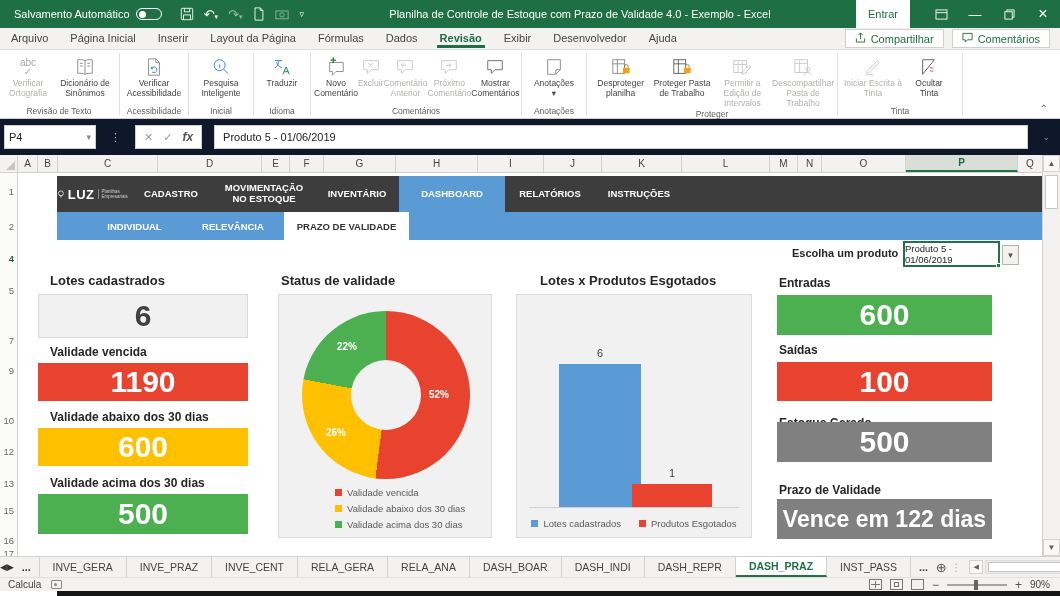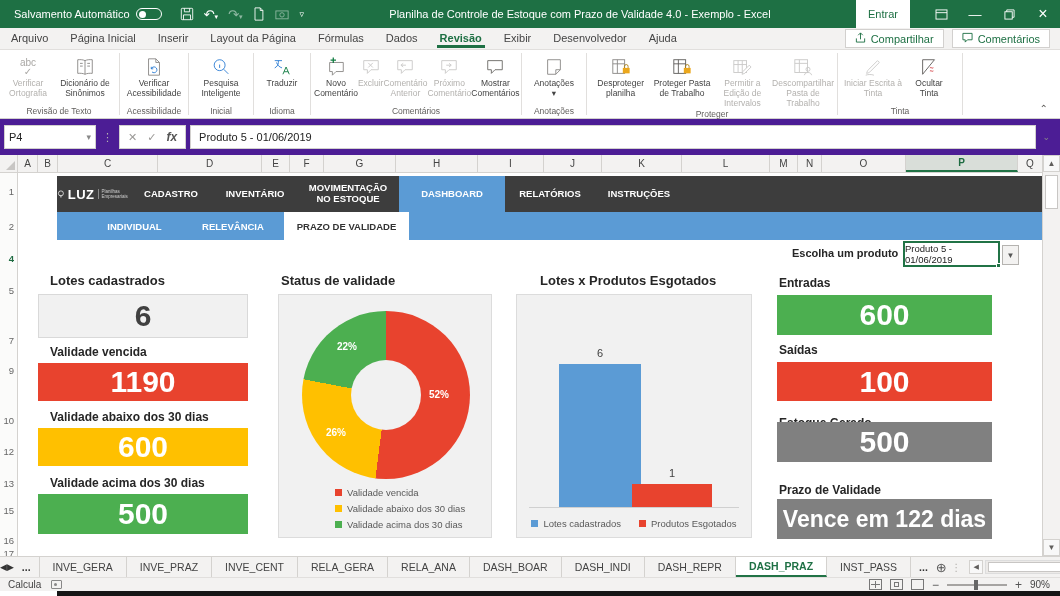--- a/index.html
+++ b/index.html
@@ -39,21 +39,21 @@
   .rdivider { width:1px; background:#e1dfdd; margin:3px 1px; }
   .rb-btn { width:56px; display:flex; flex-direction:column; align-items:center; text-align:center; padding-top:3px; cursor:pointer; }
   .rb-icon { height:24px; display:flex; align-items:center; justify-content:center; }
   .rb-label { font-size:8.5px; line-height:1.15; color:#444; }
   .rb-btn.disabled .rb-label { color:#b3b1ae; }
   .rb-btn.disabled svg { opacity:.45; }
   .abc-ic { font-size:10px; color:#a9a7a4; line-height:.9; text-align:center; }
   .collapse-area { margin-left:auto; display:flex; align-items:flex-end; padding:0 12px 4px 0; color:#605e5c; }
 
   
-  .formula-row { position:absolute; left:0; top:119px; width:1060px; height:36px; background:#4c1d95; display:flex; align-items:center; padding:5px 4px; gap:4px; }
+  .formula-row { position:absolute; left:0; top:119px; width:1060px; height:36px; background:#0f172a; display:flex; align-items:center; padding:5px 4px; gap:12px; }
   .namebox { width:92px; height:24px; background:#fff; border:1px solid #d2d0ce; display:flex; align-items:center; padding:0 4px; font-size:11px; color:#222; }
   .namebox .dd { margin-left:auto; color:#888; font-size:9px; }
   .fx-dots { color:#b5b3b0; font-size:11px; padding:0 2px; }
   .fxbtns { height:24px; background:#fff; border:1px solid #d2d0ce; display:flex; align-items:center; gap:10px; padding:0 8px; color:#9a9896; }
   .fxbtns .fx { font-style:italic; font-weight:bold; color:#555; font-size:12px; }
   .formula-input { flex:1; height:24px; background:#fff; border:1px solid #d2d0ce; display:flex; align-items:center; padding:0 8px; font-size:11px; color:#222; }
   .formula-exp { color:#888; font-size:9px; padding:0 6px 0 2px; }
 
   
   .sheet-region { position:absolute; left:0; top:155px; width:1060px; height:401px; background:#fff; }
@@ -499,23 +499,23 @@
     <div class="dash-abs navbar-dark">
       <div class="brand">
         <svg width="13" height="15" viewBox="0 0 14 16">
             <circle cx="7" cy="6" r="4.5" fill="none" stroke="#fff" stroke-width="1.3"></circle>
             <path d="M5.5 10.5h3M5.8 12.5h2.4" stroke="#fff" stroke-width="1.2"></path>
           </svg>
         <span class="brand-name">LUZ</span>
         <span class="brand-sub">Planilhas Empresariais</span>
       </div>
       <div class="nav-tab" style="width:84px;">CADASTRO</div>
-      <div class="nav-tab" style="width:84px;">INVENTÁRIO</div>
       <div class="nav-tab" style="width:102px;">MOVIMENTAÇÃO
 NO ESTOQUE</div>
+      <div class="nav-tab" style="width:84px;">INVENTÁRIO</div>
       <div class="nav-tab active" style="width:106px;">DASHBOARD</div>
       <div class="nav-tab" style="width:90px;">RELATÓRIOS</div>
       <div class="nav-tab" style="width:88px;">INSTRUÇÕES</div>
     </div>
 
     <div class="dash-abs subnav">
       <div style="width:30px;"></div>
       <div class="sub-tab" style="width:95px;">INDIVIDUAL</div>
       <div class="sub-tab" style="width:102px;">RELEVÂNCIA</div>
       <div class="sub-tab active" style="width:125px;">PRAZO DE VALIDADE</div>

